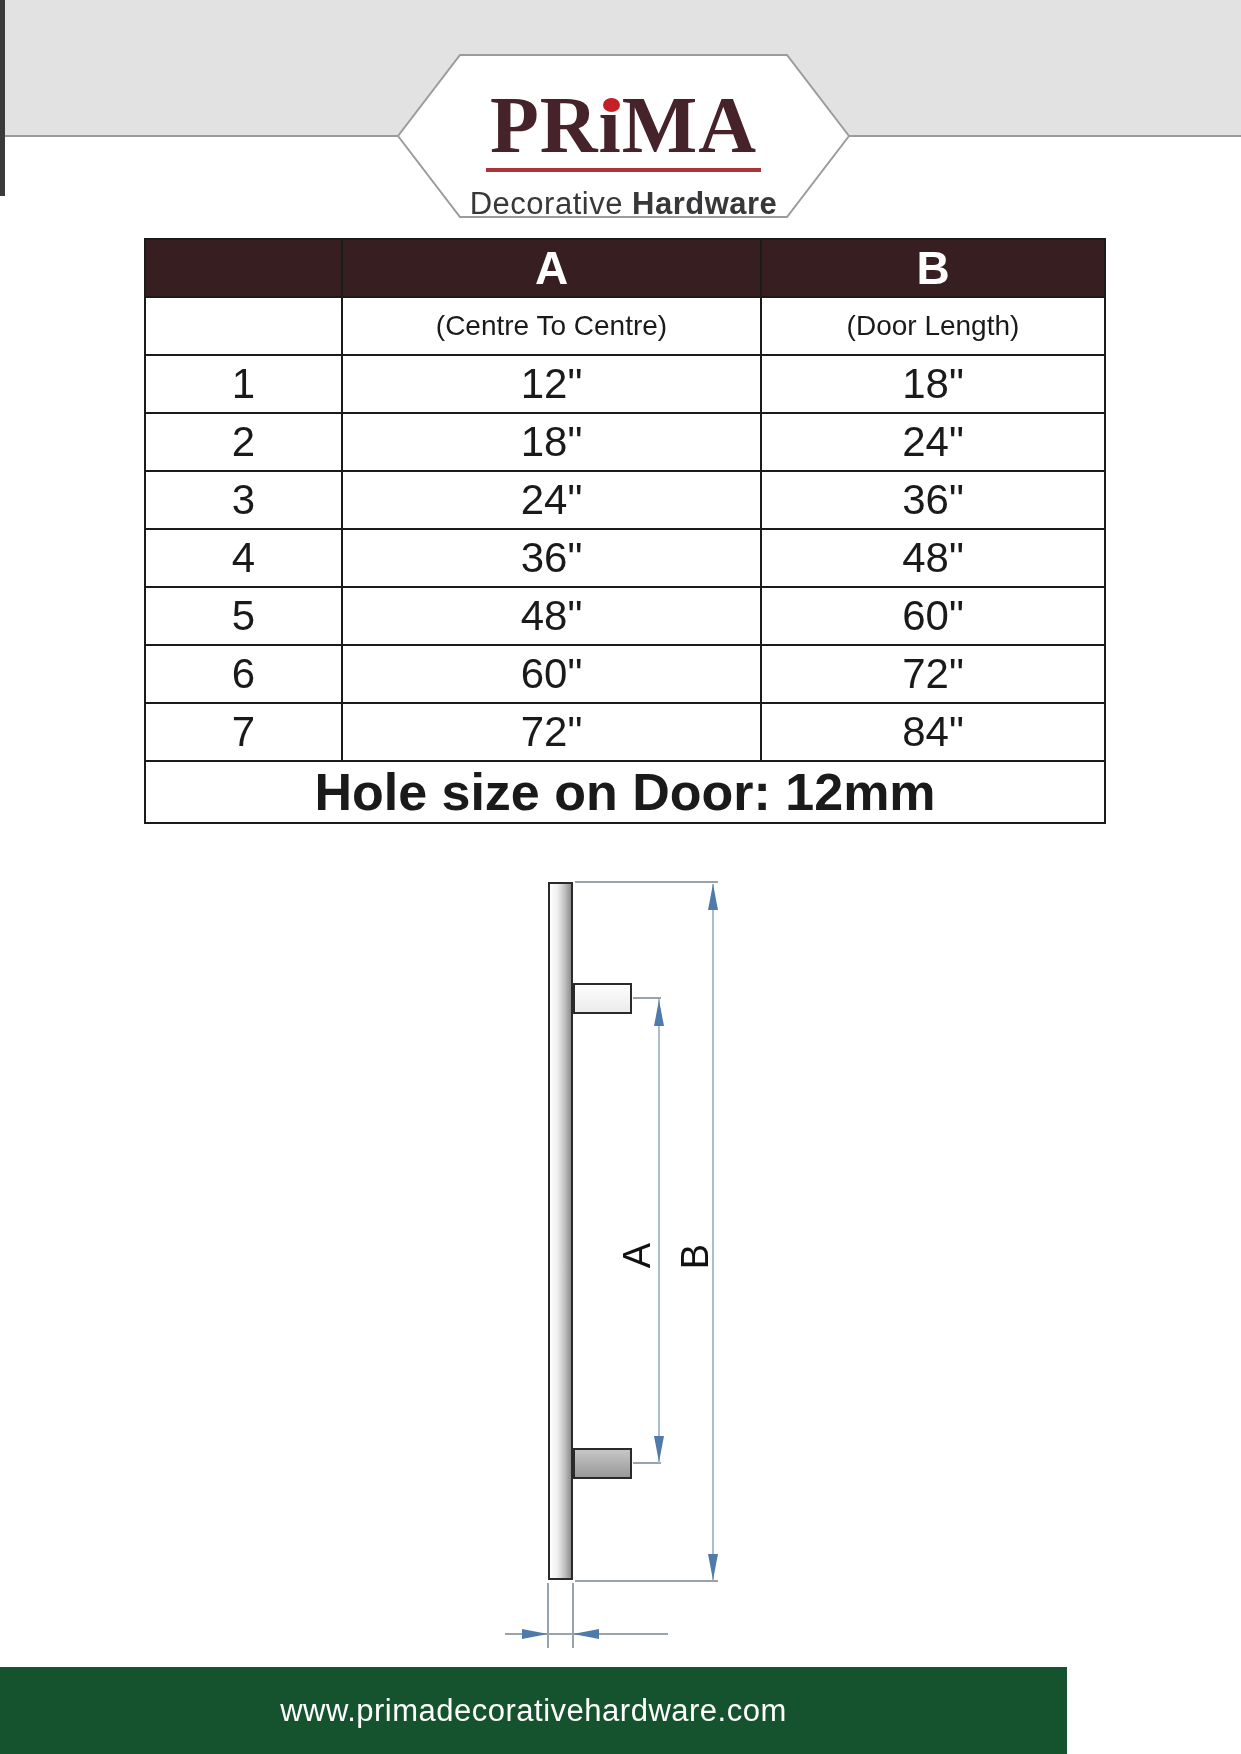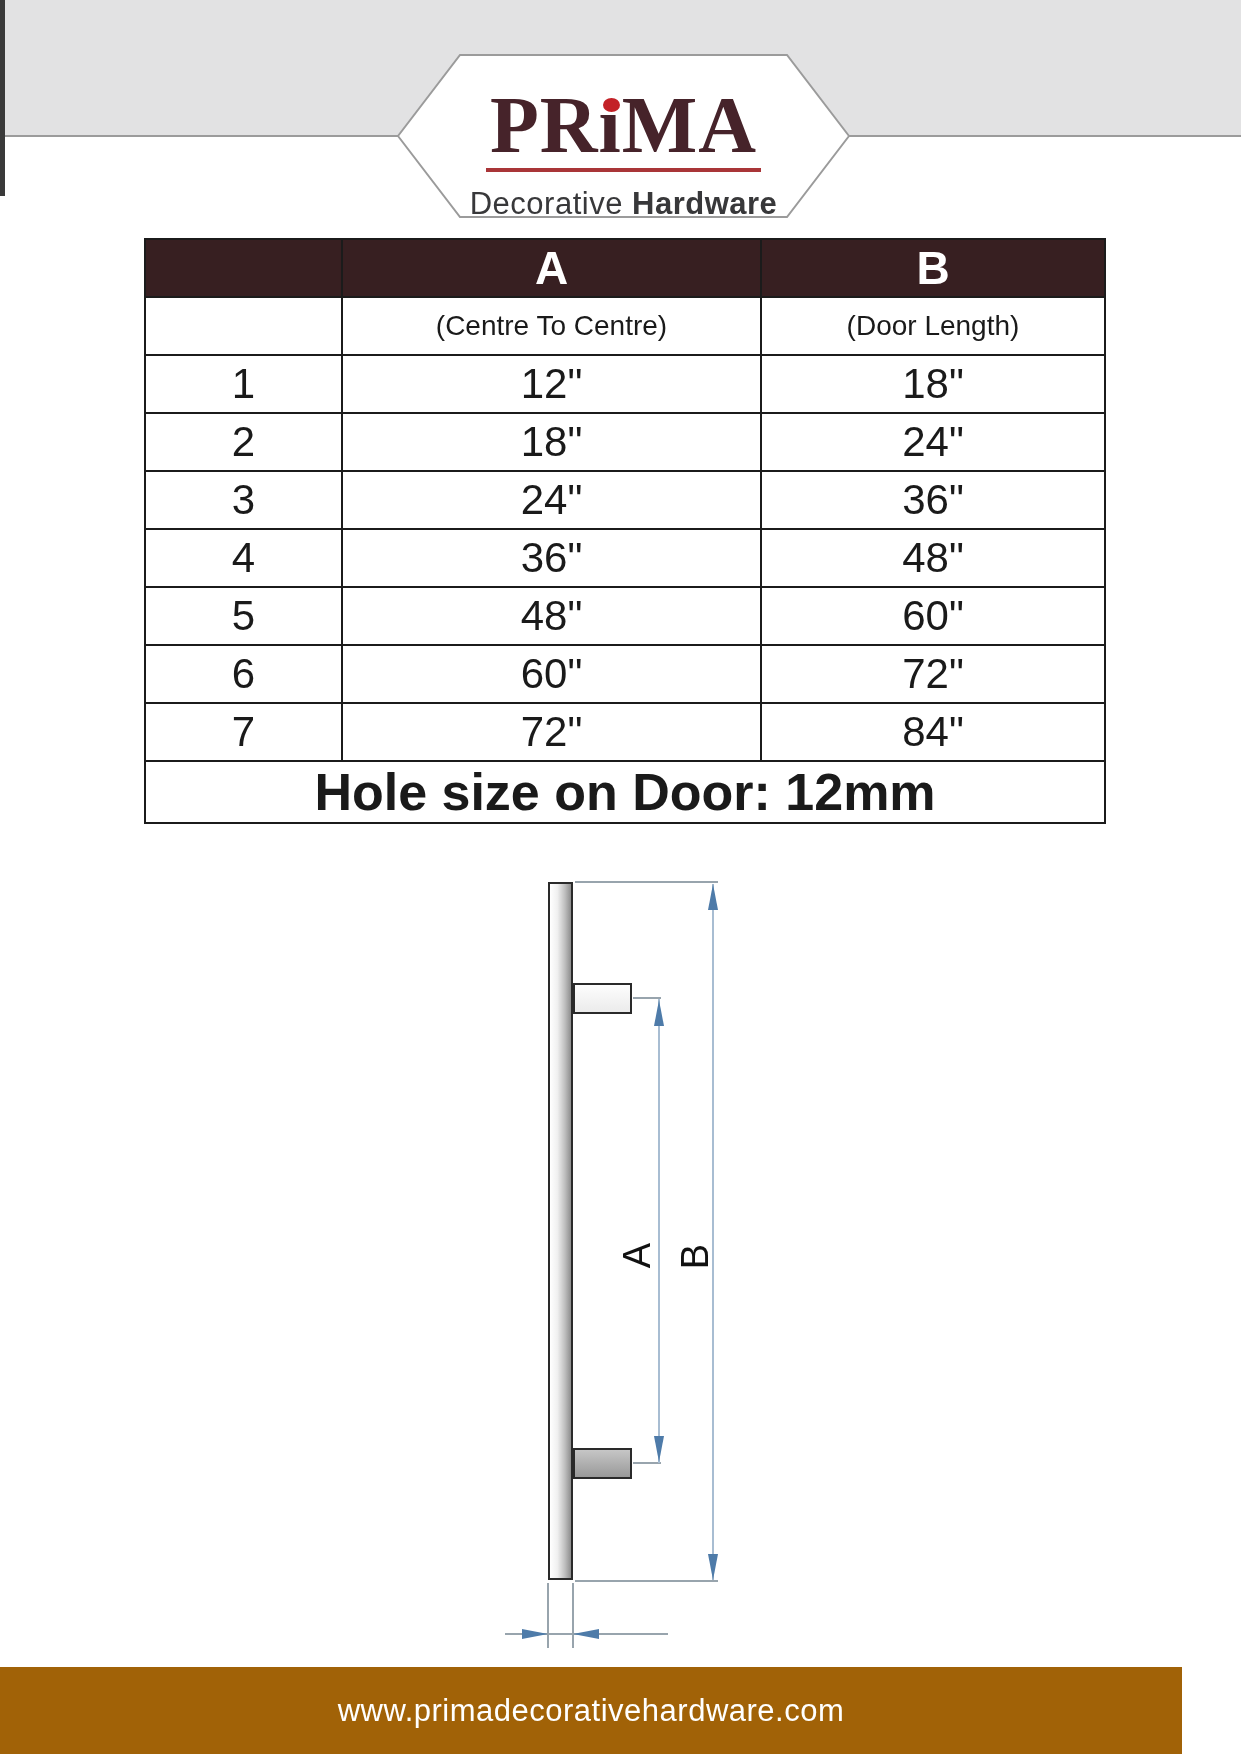--- a/index.html
+++ b/index.html
@@ -53,21 +53,21 @@
           border-left:26px solid #4e7ba9;}
   .arr-left{border-top:5px solid transparent;border-bottom:5px solid transparent;
           border-right:26px solid #4e7ba9;}
   .dim-label{position:absolute;font-size:38px;color:#111;width:44px;height:44px;
              display:flex;align-items:center;justify-content:center;}
   .rot{transform:rotate(-90deg);}
   .label-20{position:absolute;left:595px;top:1673px;width:86px;text-align:center;
             font-size:46px;color:#0c4a6e;}
 
   
-  .footer-band{position:absolute;left:0;top:1667px;width:1182px;height:87px;background:#a16207;
+  .footer-band{position:absolute;left:0;top:1667px;width:1067px;height:87px;background:#14532d;
                display:flex;align-items:center;justify-content:center;}
   .footer-band .url{color:#ffffff;font-size:31px;letter-spacing:.5px;}
 </style>
 </head>
 <body>
 
 <div class="page">
 
   <div class="top-band"></div>
   <div class="left-bar"></div>

